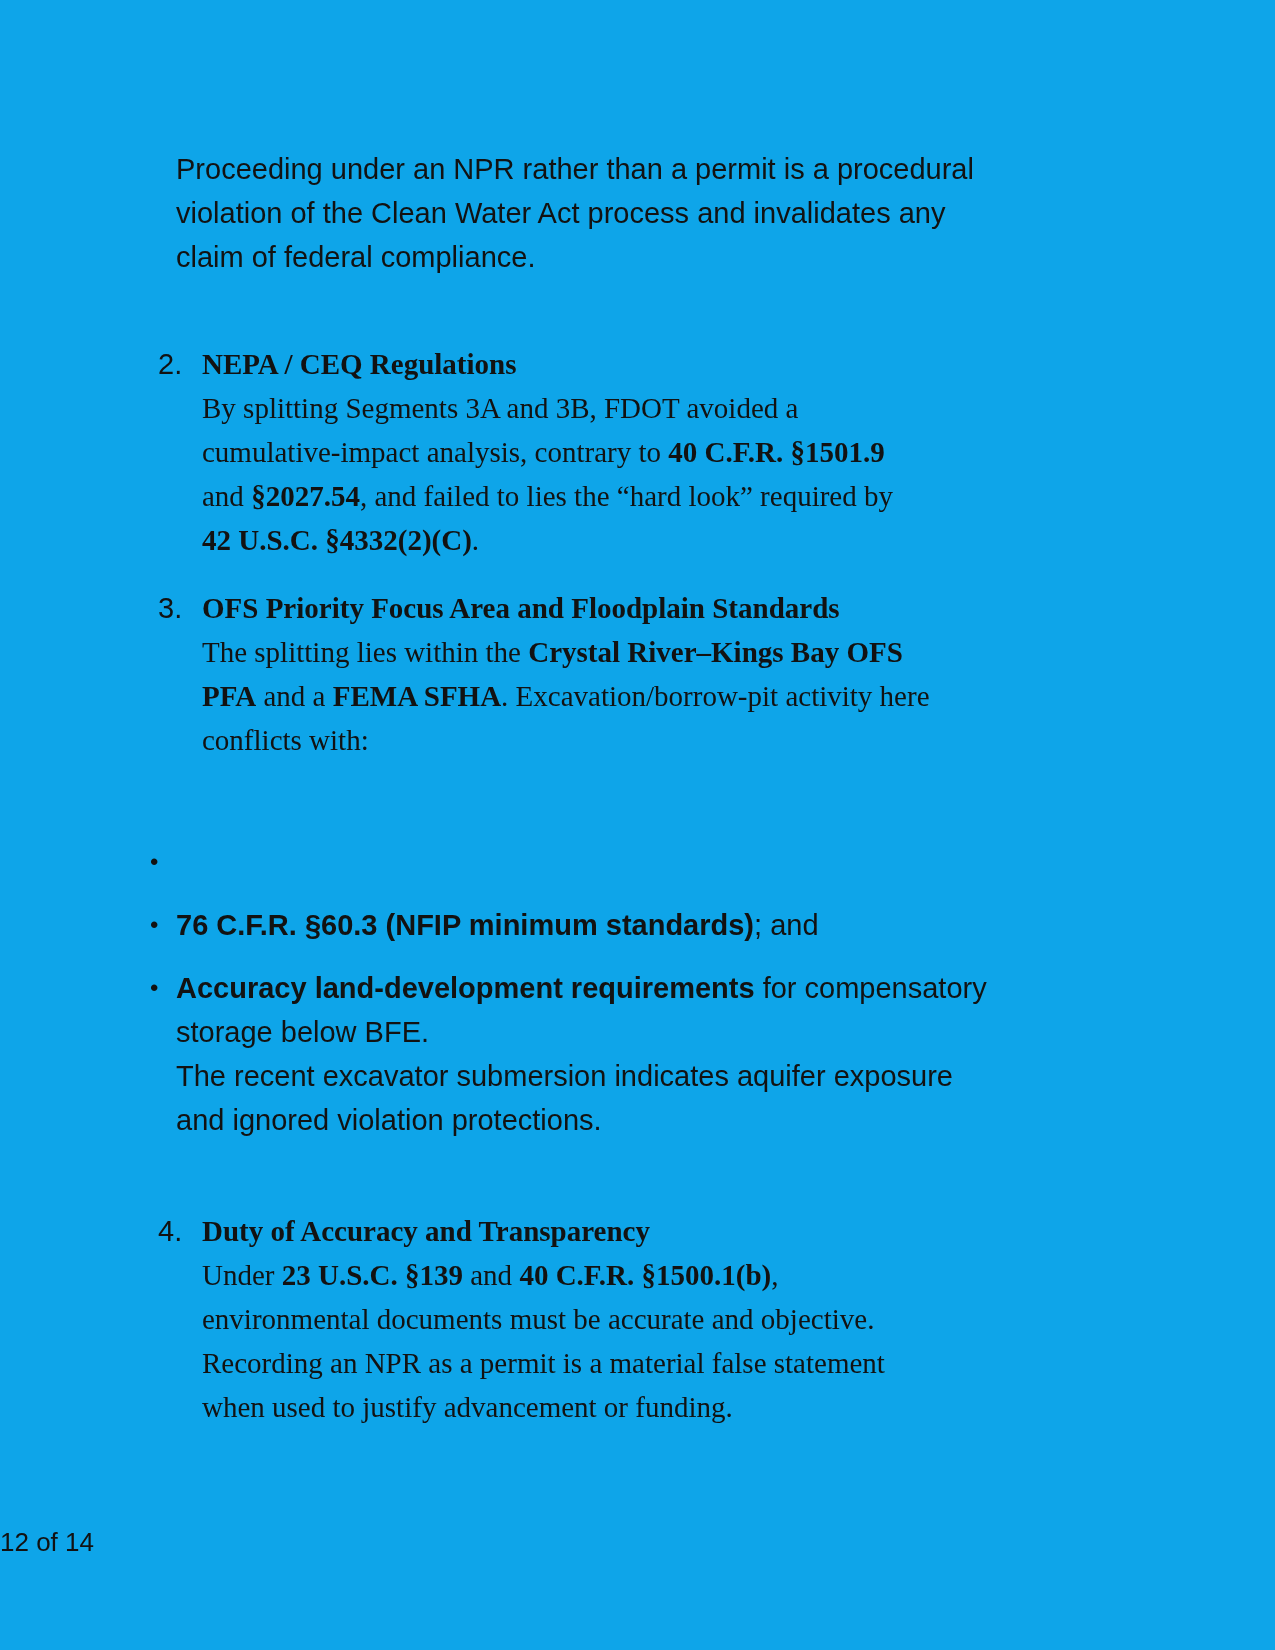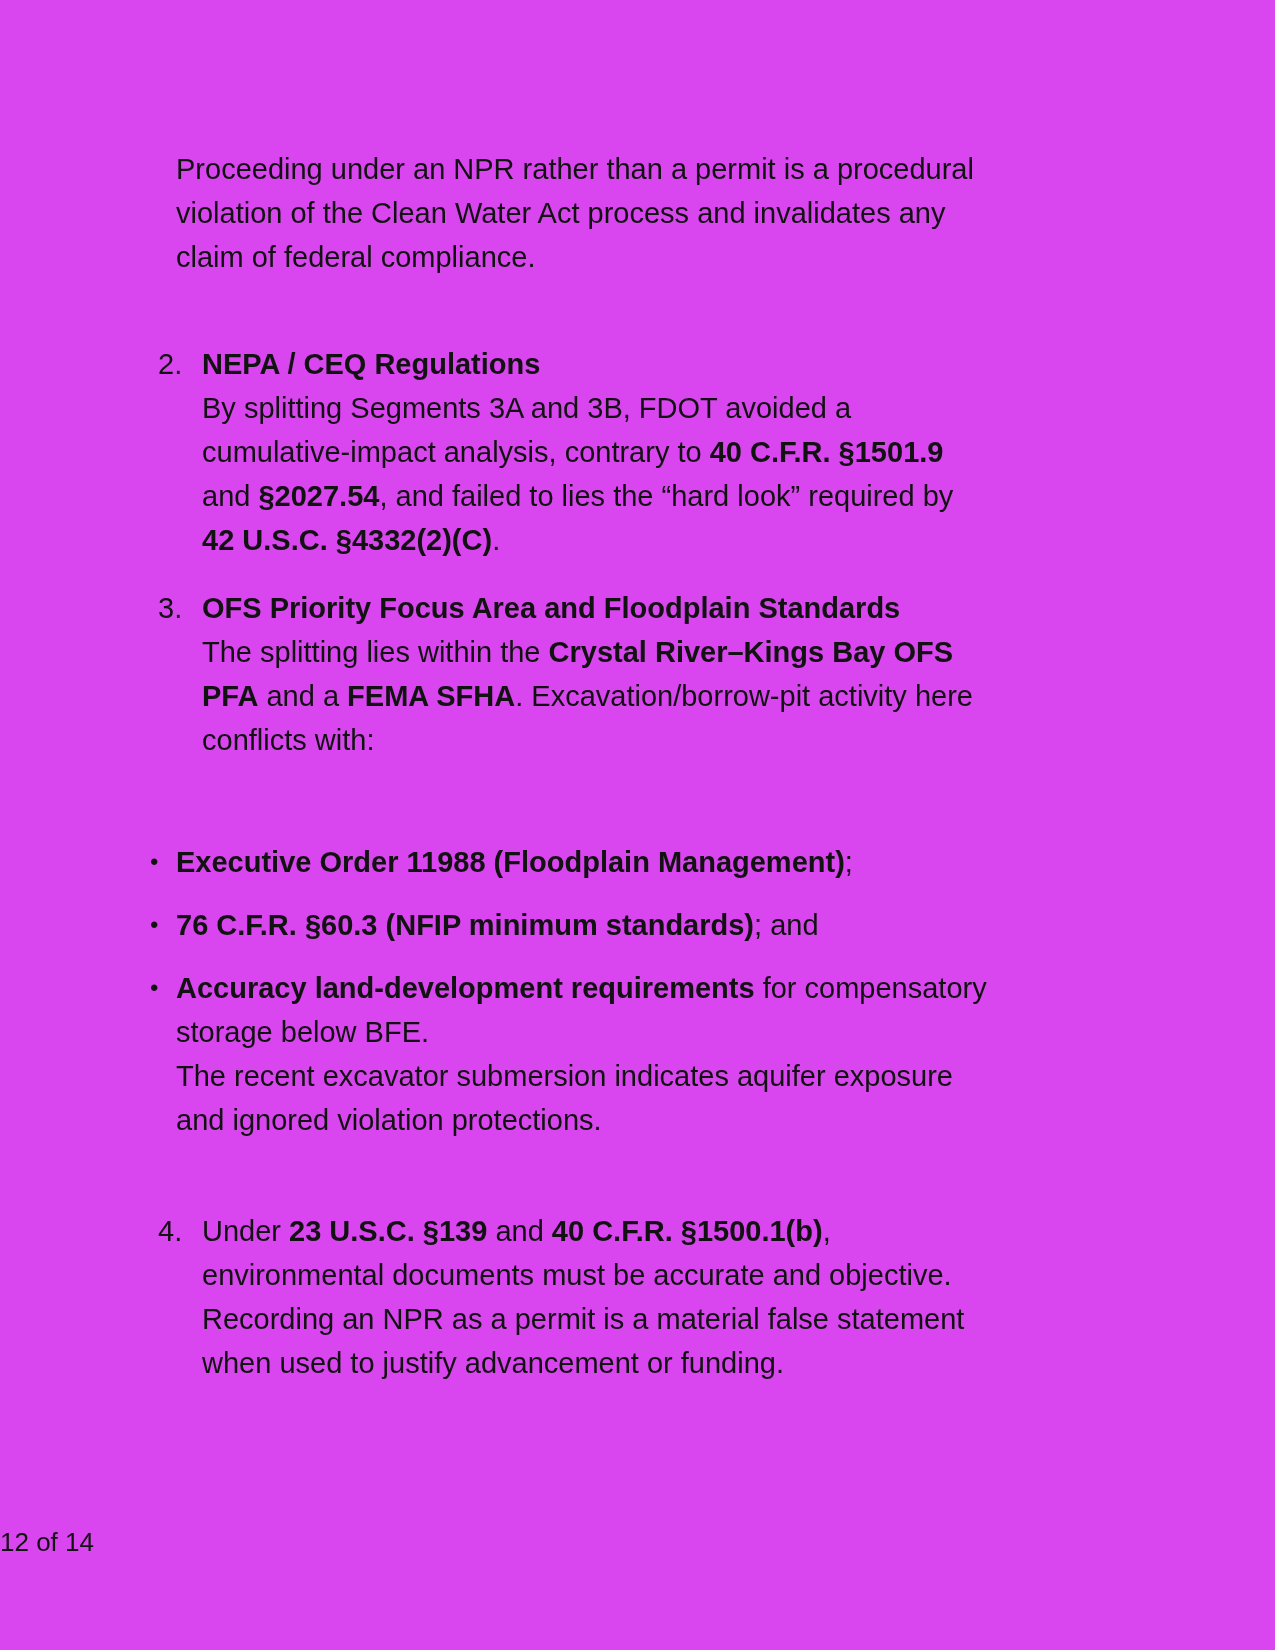--- a/index.html
+++ b/index.html
@@ -4,21 +4,21 @@
 <style>
   html, body {
     margin: 0;
     padding: 0;
     background: #ffffff;
   }
   .page {
     position: relative;
     width: 1275px;
     height: 1650px;
-    background: #d946ef;
+    background: #0ea5e9;
     color: #121212;
     font-family: "Liberation Sans", sans-serif;
     font-size: 29px;
     line-height: 44px;
     overflow: hidden;
   }
   .content {
     padding-top: 147px;
   }
   .rich { white-space: pre-line; }
@@ -32,20 +32,21 @@
   .numbered {
     display: flex;
     margin-left: 158px;
   }
   .numbered .num {
     flex: none;
     width: 44px;
   }
   .numbered .itembody {
     width: 900px;
+    font-family: Liberation Serif, serif;
   }
   .numbered .heading {
     display: block;
     font-weight: 700;
   }
 
   .item-2 { margin-top: 63px; }
   .item-3 { margin-top: 24px; }
   .item-4 { margin-top: 67px; }
 
@@ -101,39 +102,39 @@
       <div class="itembody">
         <span class="heading">OFS Priority Focus Area and Floodplain Standards</span>
         <span class="rich"><span>The splitting lies within the </span><span class="b">Crystal River–Kings Bay OFS
 PFA</span><span> and a </span><span class="b">FEMA SFHA</span><span>. Excavation/borrow-pit activity here
 conflicts with:</span></span>
       </div>
     </div>
 
     <div class="bullet bullet-1">
       <div class="dot">•</div>
-      <div class="bulletbody rich"><span class="b">Executive Order 11988 (Floodplain Management)</span><span>;</span></div>
     </div>
 
     <div class="bullet bullet-2">
       <div class="dot">•</div>
       <div class="bulletbody rich"><span class="b">76 C.F.R. §60.3 (NFIP minimum standards)</span><span>; and</span></div>
     </div>
 
     <div class="bullet bullet-3">
       <div class="dot">•</div>
       <div class="bulletbody rich"><span class="b">Accuracy land-development requirements</span><span> for compensatory
 storage below BFE.
 The recent excavator submersion indicates aquifer exposure
 and ignored violation protections.</span></div>
     </div>
 
     <div class="numbered item-4">
       <div class="num">4.</div>
       <div class="itembody">
+        <span class="heading">Duty of Accuracy and Transparency</span>
         <span class="rich"><span>Under </span><span class="b">23 U.S.C. §139</span><span> and </span><span class="b">40 C.F.R. §1500.1(b)</span><span>,
 environmental documents must be accurate and objective.
 Recording an NPR as a permit is a material false statement
 when used to justify advancement or funding.</span></span>
       </div>
     </div>
 
   </div>
 
   <div class="footer">12 of 14</div>

